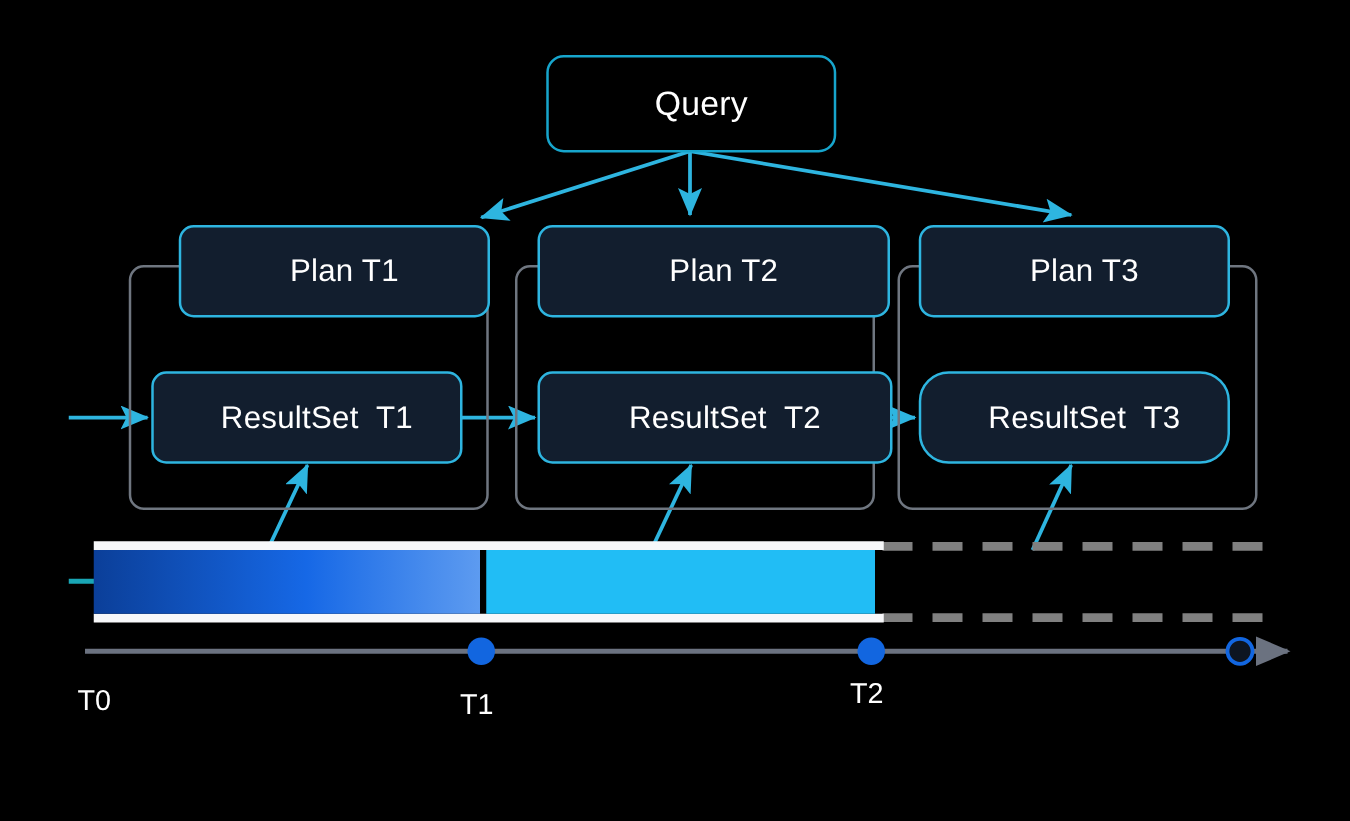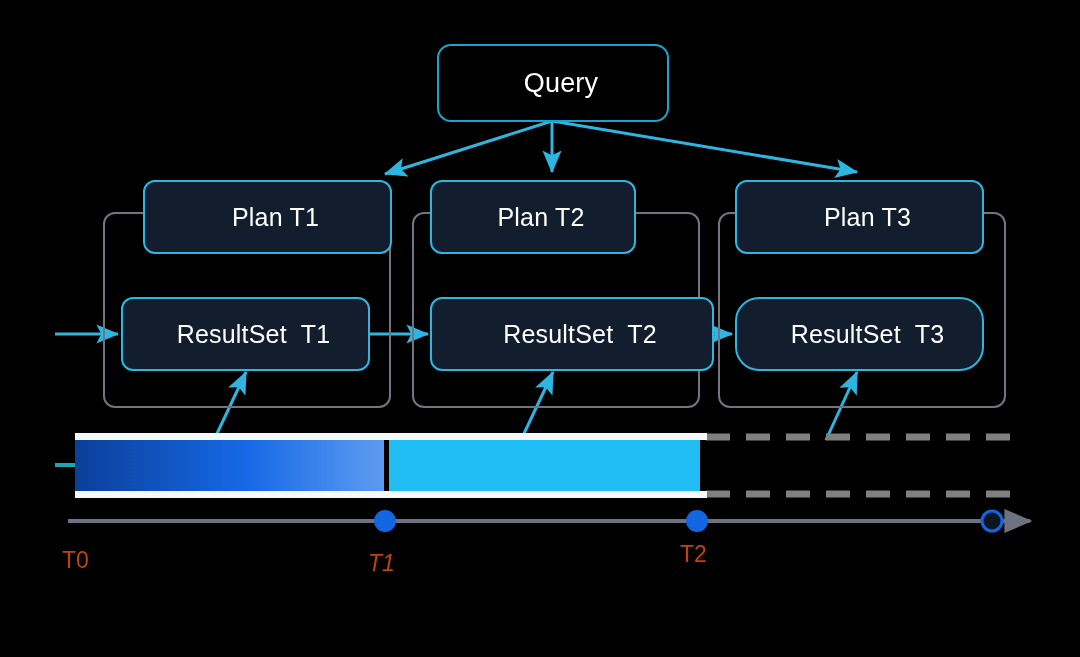--- a/index.html
+++ b/index.html
@@ -62,21 +62,21 @@
   }
   .bar-white {
     position: absolute;
     background: #f7f8fa;
   }
   .bar-seg {
     position: absolute;
   }
   .tl-label {
     position: absolute;
-    color: #c2410c;
+    color: #ffffff;
     font-size: 23px;
     white-space: pre;
   }
 </style>
 </head>
 <body>
 
 <div id="stage">
 
   <svg class="layer" viewBox="0 0 1080 657">
@@ -132,21 +132,21 @@
     <span class="node-label query-label">Query</span>
   </div>
 
   <div class="nodebox plan-box" style="left:121px; top:180px; width:249px; height:74px;margin-left:22px;">
     <span class="node-label">Plan T1</span>
   </div>
   <div class="nodebox rs-box" style="left:121px; top:297px; width:249px; height:74px;">
     <span class="node-label">ResultSet  T1</span>
   </div>
 
-  <div class="nodebox plan-box" style="left:430px; top:180px; width:206px; height:74px;">
+  <div class="nodebox plan-box" style="left:430px; top:180px; width:282px; height:74px;">
     <span class="node-label">Plan T2</span>
   </div>
   <div class="nodebox rs-box" style="left:430px; top:297px; width:284px; height:74px;">
     <span class="node-label">ResultSet  T2</span>
   </div>
 
   <div class="nodebox plan-box" style="left:735px; top:180px; width:249px; height:74px;justify-content:center;">
     <span class="node-label">Plan T3</span>
   </div>
   <div class="nodebox rs-box" style="left:735px; top:297px; width:249px; height:74px;border-radius:24px;">
@@ -154,16 +154,16 @@
   </div>
 
   <div class="bar-white" style="left:75px; top:433px; width:632px; height:7px;"></div>
   <div class="bar-white" style="left:75px; top:491px; width:632px; height:7px;"></div>
   <div class="bar-seg" style="left:75px; top:440px; width:309px; height:51px;
               background:linear-gradient(90deg,#0b3f99 0%,#1668e6 55%,#5d9bf0 100%);"></div>
   <div class="bar-seg" style="left:389px; top:440px; width:311px; height:51px;
               background:#21bdf5;"></div>
 
   <div class="tl-label" style="left:62px; top:547px;">T0</div>
-  <div class="tl-label" style="left:368px; top:550px;font-style:italic;">T1</div>
+  <div class="tl-label" style="left:368px; top:550px;">T1</div>
   <div class="tl-label" style="left:680px; top:541px;">T2</div>
 
 </div>
 
 </body></html>

